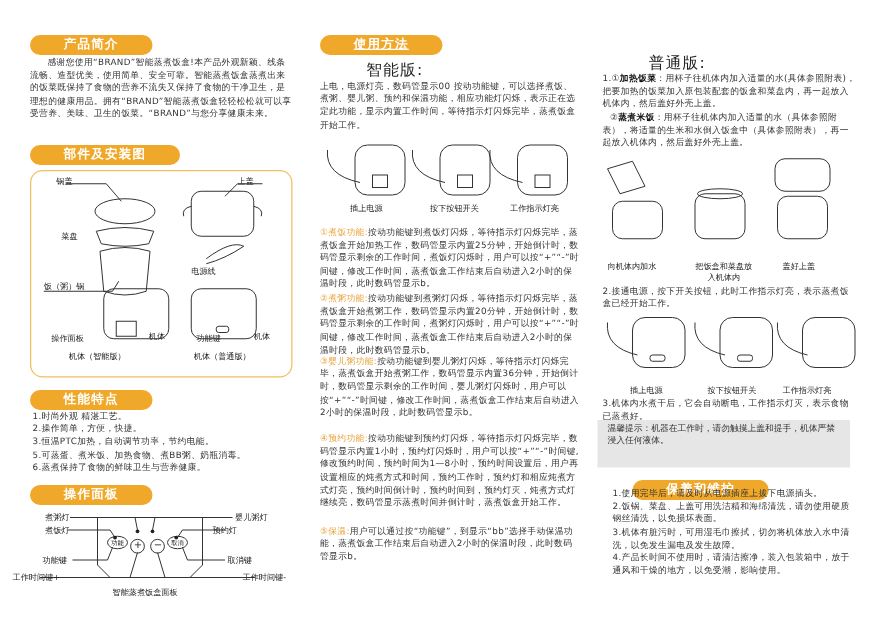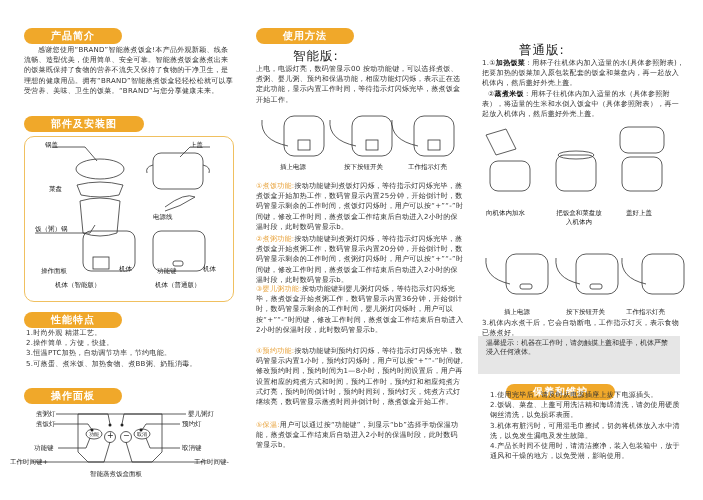--- a/index.html
+++ b/index.html
@@ -78,20 +78,21 @@
       </g>
     </svg>
   </div>
 
   <div style="position:absolute; top:312px; left:10px;" class="pill">性能特点</div>
   <div style="position:absolute; top:328px; left:12px; width:210px;">
     <div class="txt">1.时尚外观 精湛工艺。</div>
     <div class="txt">2.操作简单，方便，快捷。</div>
     <div class="txt">3.恒温PTC加热，自动调节功率，节约电能。</div>
     <div class="txt">5.可蒸蛋、煮米饭、加热食物、煮BB粥、奶瓶消毒。</div>
+    <div class="txt">6.蒸煮保持了食物的鲜味卫生与营养健康。</div>
   </div>
 
   <div style="position:absolute; top:388px; left:10px;" class="pill">操作面板</div>
   <div style="position:absolute; top:404px; left:0; width:222px; height:94px;">
     <svg width="222" height="94">
       <g fill="none" stroke="#333" stroke-width="0.8">
         <path d="M64 10 L148 10 L148 48 L138 58 L74 58 L64 48 Z"></path>
         <circle cx="96" cy="33" r="5.5"></circle>
         <circle cx="112" cy="33" r="5.5"></circle>
         <ellipse cx="80" cy="30" rx="8" ry="5"></ellipse>
@@ -118,33 +119,33 @@
           <circle cx="78" cy="26" r="1.5"></circle>
           <circle cx="108" cy="21" r="1.5"></circle>
           <circle cx="127" cy="26" r="1.5"></circle>
         </g>
     </svg>
     <span class="lbl" style="left:22px; top:6px;">煮粥灯</span>
     <span class="lbl" style="left:22px; top:16px;">煮饭灯</span>
     <span class="lbl" style="left:20px; top:40px;">功能键</span>
     <span class="lbl" style="left:-4px; top:54px;">工作时间键+</span>
     <span class="lbl" style="left:174px; top:6px;">婴儿粥灯</span>
-    <span class="lbl" style="left:168px; top:16px;">预约灯</span>
+    <span class="lbl" style="left:156px; top:16px;">预约灯</span>
     <span class="lbl" style="left:168px; top:40px;">取消键</span>
     <span class="lbl" style="left:180px; top:54px;">工作时间键-</span>
     <span class="lbl" style="left:75px; top:27px; font-size:5px;">功能</span>
     <span class="lbl" style="left:93px; top:27px; font-size:8px;">+</span>
     <span class="lbl" style="left:109px; top:27px; font-size:8px;">−</span>
     <span class="lbl" style="left:123px; top:27px; font-size:5px;">取消</span>
     <span class="lbl" style="left:76px; top:66px;">智能蒸煮饭盒面板</span>
   </div>
 </div>
 
 <div class="col col2">
-  <div style="position:absolute; top:28px; left:4px;" class="pill">使用方法</div>
+  <div style="position:absolute; top:28px; left:4px;text-decoration:underline;" class="pill">使用方法</div>
   <div class="lead" style="position:absolute; top:48px; left:4px;">智能版:</div>
   <div class="txt" style="position:absolute; top:64px; left:4px; width:206px;">上电，电源灯亮，数码管显示00 按动功能键，可以选择煮饭、煮粥、婴儿粥、预约和保温功能，相应功能灯闪烁，表示正在选定此功能，显示内置工作时间，等待指示灯闪烁完毕，蒸煮饭盒开始工作。</div>
 
   <svg style="left:0; top:112px;" width="214" height="50">
     <g fill="none" stroke="#333" stroke-width="0.8">
       <rect x="32" y="4" width="40" height="40" rx="10"></rect>
         <rect x="46" y="28" width="12" height="10"></rect>
         <path d="M10 8 q-2 20 26 26"></path>
       <rect x="100" y="4" width="40" height="40" rx="10"></rect>
         <rect x="114" y="28" width="12" height="10"></rect>
@@ -179,20 +180,21 @@
       <rect x="80" y="30" width="40" height="36" rx="8"></rect>
         <ellipse cx="100" cy="30" rx="18" ry="4"></ellipse>
       <rect x="144" y="2" width="44" height="26" rx="8"></rect>
         <rect x="146" y="32" width="40" height="34" rx="8"></rect>
     </g>
   </svg>
   <span class="cap" style="left:10px; top:209px;">向机体内加水</span>
   <span class="cap" style="left:78px; top:209px; white-space:normal; width:50px;">把饭盒和菜盘放入机体内</span>
   <span class="cap" style="left:150px; top:209px;">盖好上盖</span>
 
+  <div class="txt" style="position:absolute; top:228px; left:6px; width:204px;">2.接通电源，按下开关按钮，此时工作指示灯亮，表示蒸煮饭盒已经开始工作。</div>
   <svg style="left:0; top:250px;" width="212" height="50">
     <g fill="none" stroke="#333" stroke-width="0.8">
       <rect x="30" y="4" width="42" height="40" rx="10"></rect>
         <path d="M10 8 q-2 20 24 26"></path>
         <rect x="44" y="34" width="12" height="5" rx="2"></rect>
       <rect x="100" y="4" width="42" height="40" rx="10"></rect>
         <path d="M80 8 q-2 20 24 26"></path>
         <rect x="114" y="34" width="12" height="5" rx="2"></rect>
       <rect x="166" y="4" width="42" height="40" rx="10"></rect>
         <path d="M146 8 q-2 20 24 26"></path>

